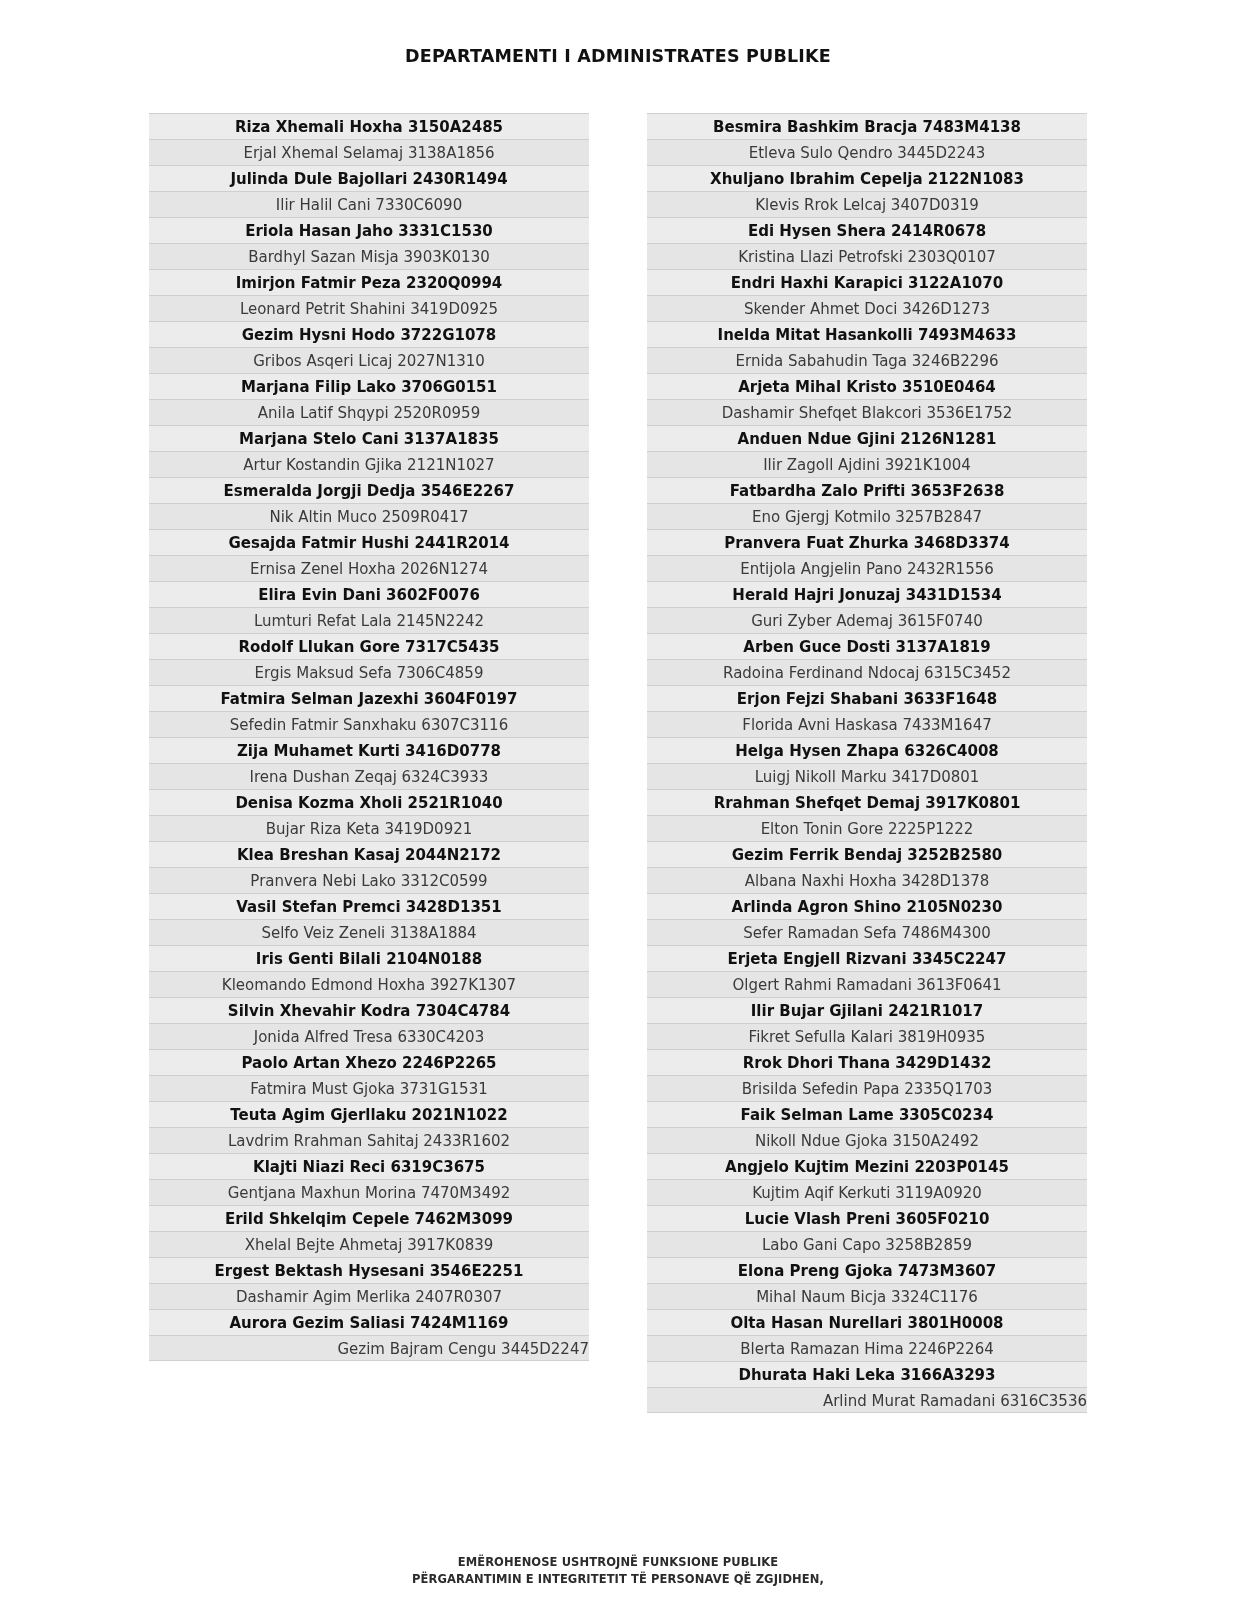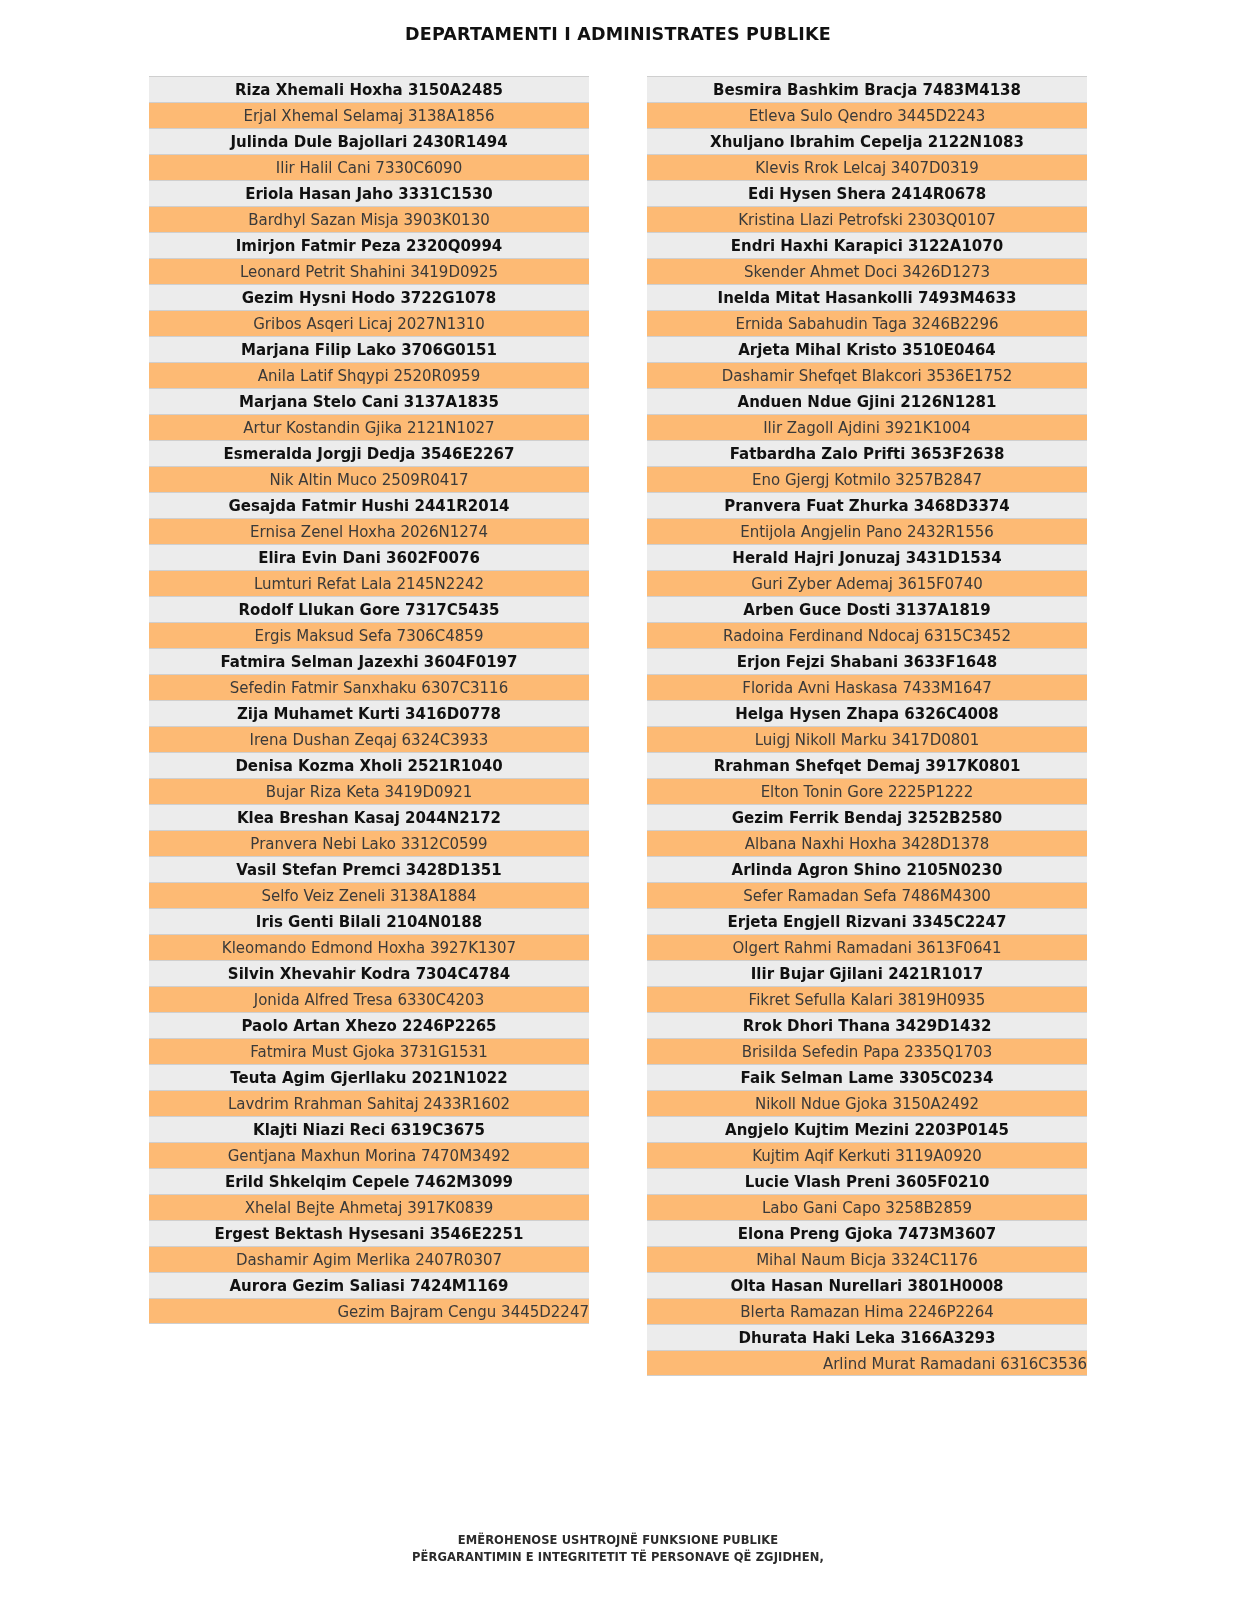--- a/index.html
+++ b/index.html
@@ -21,25 +21,25 @@
     box-sizing: border-box;
     padding: 0;
     position: relative;
   }
   .doc-title {
     text-align: center;
     font-size: 17.5px;
     font-weight: 700;
     letter-spacing: 0.2px;
     color: #111111;
-    margin-top: 24px;
+    margin-top: 46px;
     font-family: "DejaVu Sans", sans-serif;
   }
   .columns {
-    margin-top: 32px;
+    margin-top: 47px;
     display: flex;
     justify-content: center;
     gap: 58px;
   }
   .col {
     width: 440px;
   }
   .row {
     height: 26px;
     line-height: 26px;
@@ -51,21 +51,21 @@
     box-sizing: border-box;
   }
   .row:last-child {
     border-bottom: 1px solid #cfcfcf;
     text-align: right;
   }
   .row.shaded {
     background: #ececec;
   }
   .row.plain {
-    background: #fdba74;
+    background: #e5e5e5;
   }
   .row.bold {
     font-weight: 700;
     color: #111111;
   }
   .row.light {
     font-weight: 400;
     color: #3a3a3a;
   }
   .footer {

